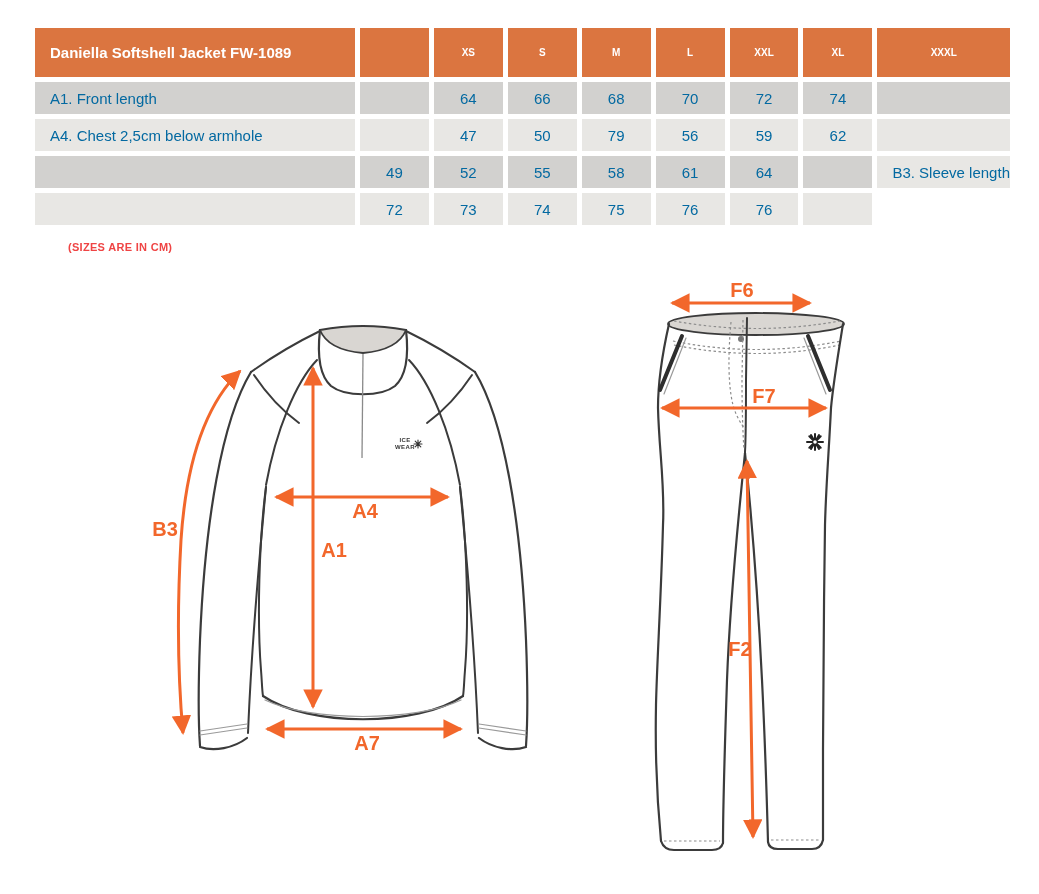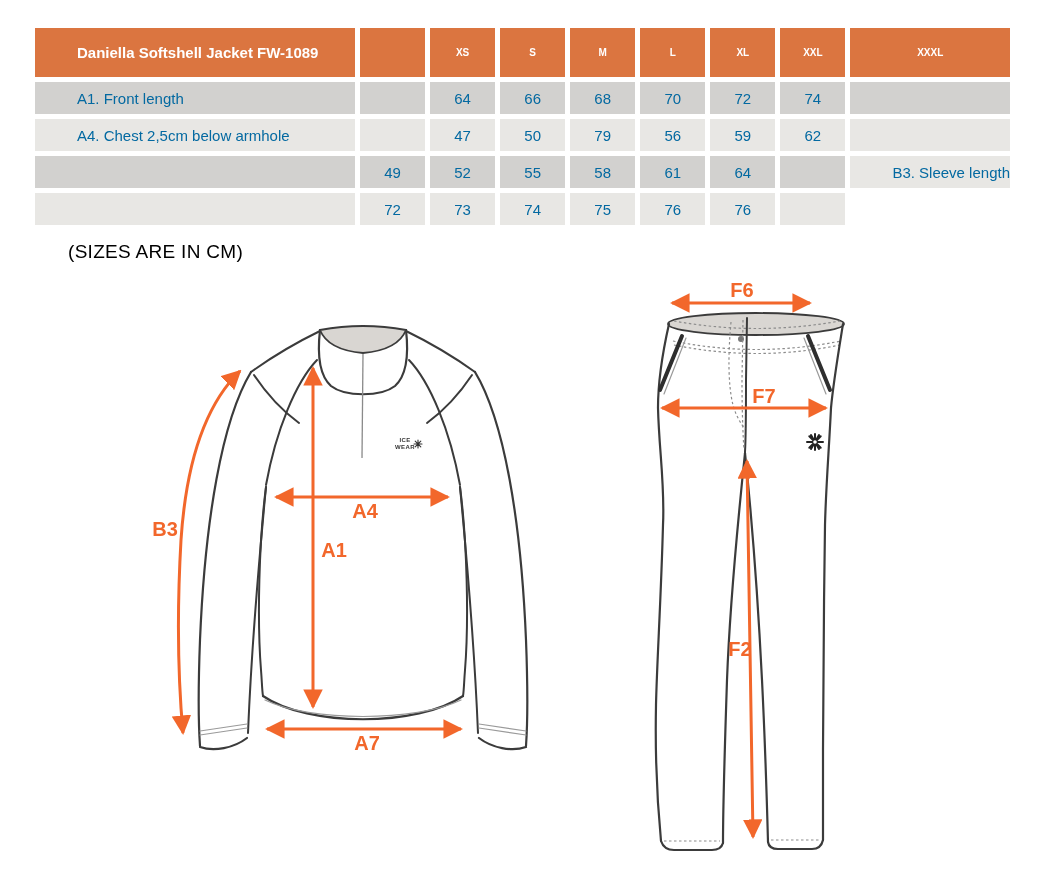--- a/index.html
+++ b/index.html
@@ -7,25 +7,25 @@
         font-family:"Liberation Sans",sans-serif;}
   
   .size-table{position:absolute;left:35px;top:28px;width:975px;display:grid;
               grid-template-columns:320px repeat(8,1fr);
               grid-template-rows:49px repeat(4,32px);gap:5px;}
   .cell{display:flex;align-items:center;justify-content:center;
         font-size:15px;color:#0369a1;white-space:nowrap;}
   .hd{background:#DB7540;color:#ffffff;font-weight:bold;font-size:10px;}
   .dark{background:#D2D1CF;}
   .light{background:#E8E7E4;}
-  .lbl{justify-content:flex-start;padding-left:42px;}
+  .lbl{justify-content:flex-start;padding-left:15px;}
   .hd.lbl{font-size:15px;}
   
-  .note{position:absolute;left:68px;top:241px;font-size:19px;color:#000000;
-        letter-spacing:.3px;font-weight:normal;}
+  .note{position:absolute;left:68px;top:241px;font-size:11px;color:#ef4444;
+        letter-spacing:.3px;font-weight:bold;}
   
   svg.diagram{position:absolute;overflow:visible;}
   .outline{fill:none;stroke:#3b3b3b;stroke-width:2;stroke-linecap:round;stroke-linejoin:round;}
   .outline2{fill:none;stroke:#3b3b3b;stroke-width:2.2;stroke-linecap:round;stroke-linejoin:round;}
   .thin{fill:none;stroke:#9a9a9a;stroke-width:1.2;stroke-linecap:round;}
   .dash{fill:none;stroke:#8c8c8c;stroke-width:1.2;stroke-dasharray:2.5 2.5;}
   .zip{fill:none;stroke:#8a8a8a;stroke-width:1.3;}
   .arrow{fill:none;stroke:#F2672B;stroke-width:3;}
   .mlabel{font-size:20px;font-weight:bold;fill:#F2672B;font-family:"Liberation Sans",sans-serif;}
   .logo-txt{font-size:6px;font-weight:bold;fill:#333;letter-spacing:.4px;
@@ -40,22 +40,22 @@
 <div class="page">
 
   <div class="size-table">
 
     <div class="cell hd lbl">Daniella Softshell Jacket FW-1089</div>
     <div class="cell hd"></div>
     <div class="cell hd">XS</div>
     <div class="cell hd">S</div>
     <div class="cell hd">M</div>
     <div class="cell hd">L</div>
+    <div class="cell hd">XXL</div>
     <div class="cell hd">XL</div>
-    <div class="cell hd">XXL</div>
     <div class="cell hd">XXXL</div>
 
     <div class="cell dark lbl">A1. Front length</div>
     <div class="cell dark"></div>
     <div class="cell dark">64</div>
     <div class="cell dark">66</div>
     <div class="cell dark">68</div>
     <div class="cell dark">70</div>
     <div class="cell dark">72</div>
     <div class="cell dark">74</div>

